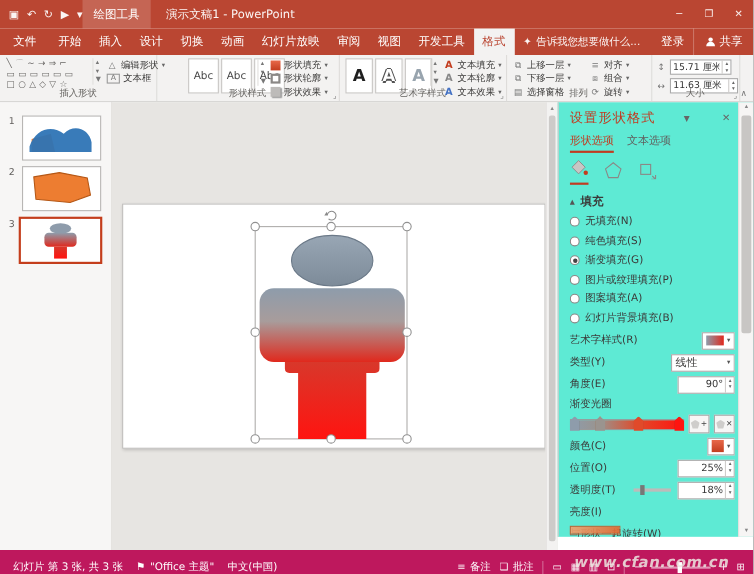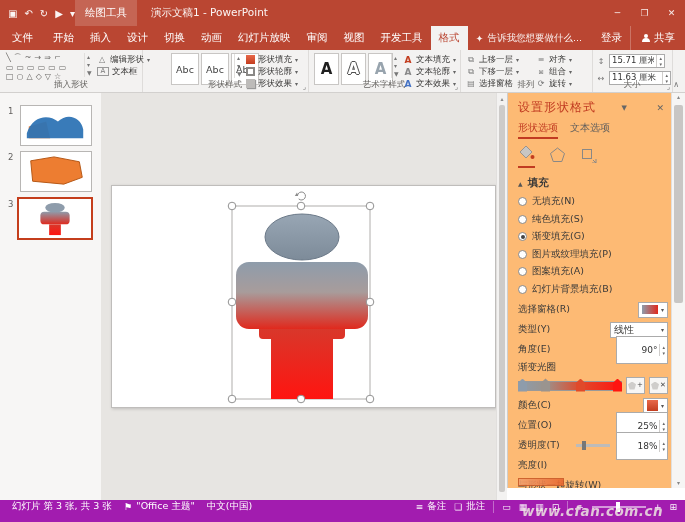--- a/index.html
+++ b/index.html
@@ -56,21 +56,21 @@
   .thumbs{position:absolute;left:0;top:0;bottom:0;width:101px;background:#F7F6F5;border-right:1px solid #D2D0CE;}
   .tnum{position:absolute;left:8px;font-size:8.5px;color:#605E5C;}
   .tbox{position:absolute;left:20px;width:72px;height:41px;background:#fff;border:1px solid #B8B6B4;box-sizing:border-box;}
   .tbox.sel{left:17px;width:76px;height:43px;border:2px solid #C43E1C;}
   .canvas{position:absolute;left:101px;right:178px;top:0;bottom:0;background:#E7E5E2;}
   .slide{position:absolute;left:10px;top:92px;width:383px;height:221px;background:#fff;border:1px solid #BFBDBB;box-shadow:1px 1px 3px rgba(0,0,0,.18);}
   .cscroll{position:absolute;right:0;top:0;bottom:0;width:10px;background:#F3F2F1;border-left:1px solid #E1DFDD;}
   .cscroll .up{display:block;text-align:center;font-size:6px;color:#888;padding-top:2px;}
   .cscroll .cthumb{position:absolute;left:2px;right:2px;top:12px;bottom:8px;background:#CDCBC9;border-radius:2px;}
   
-  .pane{position:absolute;right:0;width:178px;top:0;bottom:12px;background:#fdba74;border-left:1px solid #CFCDCB;box-sizing:border-box;}
+  .pane{position:absolute;right:0;width:178px;top:0;bottom:12px;background:#5eead4;border-left:1px solid #CFCDCB;box-sizing:border-box;}
   .pane-inner{position:absolute;left:10px;right:17px;top:0;bottom:0;overflow:hidden;}
   .phead{display:flex;align-items:center;margin-top:6px;}
   .ptitle{color:#C13B21;font-size:12px;letter-spacing:1px;}
   .pbtn{margin-left:auto;font-size:7px;color:#666;padding:0 4px;}
   .pbtn.x{font-size:9px;}
   .ptabs{display:flex;gap:12px;margin-top:5px;font-size:10px;}
   .ptab{padding-bottom:2px;color:#605E5C;}
   .ptab.on{color:#C13B21;border-bottom:2px solid #C13B21;}
   .picons{display:flex;gap:14px;margin-top:6px;align-items:flex-end;}
   .picon{padding-bottom:2px;}
@@ -81,21 +81,21 @@
   .radio{display:flex;align-items:center;gap:5px;font-size:9.5px;color:#3B3A39;}
   .rdot{width:9px;height:9px;border:1px solid #8A8886;border-radius:50%;box-sizing:border-box;background:#fff;position:relative;flex:none;}
   .radio.sel .rdot:after{content:"";position:absolute;left:1.5px;top:1.5px;width:4px;height:4px;border-radius:50%;background:#444;}
   .prow{display:flex;align-items:center;height:20px;font-size:9.5px;color:#3B3A39;}
   .prow .ctrl{margin-left:auto;display:flex;align-items:center;}
   .dd{display:flex;align-items:center;border:1px solid #ABABAB;background:#fff;height:16px;box-sizing:border-box;padding:0 3px;gap:3px;}
   .dd .darr{font-size:6px;color:#555;}
   .ddsw{width:16px;height:9px;background:linear-gradient(90deg,#8E9CAB,#E0291D);}
   .ddsw.dir{background:linear-gradient(#8E9CAB,#E0291D);width:11px;height:11px;}
   .ddsw.col{background:linear-gradient(#E8694A,#C33D1F);width:11px;height:11px;}
-  .pspin{display:flex;align-items:center;border:1px solid #ABABAB;background:#fff;height:28px;box-sizing:border-box;width:52px;}
+  .pspin{display:flex;border:1px solid #ABABAB;background:#fff;height:16px;box-sizing:border-box;width:52px;}
   .pspin input{border:0;outline:0;width:100%;font-size:9px;font-family:inherit;color:#333;text-align:right;padding:0 2px;background:transparent;}
   .combo{width:58px;}
   .combo .val{font-size:10px;text-align:center;}
   .combo .darr{margin-left:auto;}
   .gradbar-row{display:flex;align-items:center;gap:4px;height:20px;}
   .gradbar{position:relative;width:104px;height:10px;border:1px solid #999;box-sizing:border-box;
            background:linear-gradient(90deg,#8E9CAB 0%,#9A948F 25%,#E04A2A 60%,#FF1410 100%);}
   .stop{position:absolute;top:-3px;width:9px;height:13px;clip-path:polygon(50% 0,100% 32%,100% 100%,0 100%,0 32%);filter:drop-shadow(0 0 .5px #444);}
   .stop.sel{outline:1px solid #E8772E;}
   .stopbtn{width:17px;height:15px;border:1px solid #ABABAB;background:#F7F6F5;display:flex;align-items:center;justify-content:center;gap:1px;}
@@ -104,22 +104,22 @@
   .mslider{position:relative;width:34px;height:3px;background:#BDBBB9;margin:0 6px 0 4px;}
   .mthumb{position:absolute;top:-3px;width:4px;height:9px;background:#777;}
   .chkrow{display:flex;align-items:center;gap:6px;margin-top:3px;font-size:9.5px;color:#3B3A39;}
   .partial{position:absolute;bottom:2px;left:10px;width:46px;height:8px;opacity:.9;
            background:linear-gradient(90deg,#F2A16E,#E8672F);border:1px solid #C95A28;box-sizing:border-box;}
   .pscroll{position:absolute;right:0;top:0;bottom:0;width:13px;background:#F6F5F4;border-left:1px solid #E1DFDD;}
   .pscroll .a{display:block;text-align:center;font-size:6px;color:#888;}
   .pscroll .a.dn{position:absolute;bottom:2px;left:0;right:0;}
   .pscroll .pthumb{position:absolute;left:2px;right:2px;top:12px;height:198px;background:#C8C6C4;border-radius:2px;}
   
-  .statusbar{position:absolute;bottom:0;left:0;right:0;height:22px;background:#a21caf;color:#fff;
-             display:flex;align-items:flex-start;font-size:9.5px;}
+  .statusbar{position:absolute;bottom:0;left:0;right:0;height:22px;background:#be185d;color:#fff;
+             display:flex;align-items:flex-end;font-size:9.5px;}
   .statusbar .it{margin-left:12px;display:flex;align-items:center;gap:4px;white-space:nowrap;}
   .srt{margin-left:auto;display:flex;align-items:center;gap:8px;padding-right:8px;}
   .srt .ic{font-size:9px;opacity:.95;}
   .ssep{width:1px;height:12px;background:rgba(255,255,255,.35);}
   .ztrack{position:relative;width:54px;height:2px;background:rgba(255,255,255,.55);}
   .zthumb{position:absolute;left:24px;top:-4px;width:4px;height:10px;background:#fff;}
   .watermark{position:absolute;right:22px;bottom:3px;font-size:13.5px;font-weight:bold;font-style:italic;
              color:rgba(236,230,224,.85);letter-spacing:.5px;z-index:40;}
 </style>
 </head>
@@ -468,21 +468,21 @@
               <span class="rdot"></span>
               <span>图案填充(A)</span>
             </div>
           <div class="radio">
               <span class="rdot"></span>
               <span>幻灯片背景填充(B)</span>
             </div>
         </div>
 
         <div class="prow" style="margin-top:4px;">
-          <span>选择窗格(R)</span>
+          <span>艺术字样式(R)</span>
           <span class="ctrl">
               <span class="dd">
                 <span class="ddsw"></span>
                 <span class="darr">▾</span>
               </span>
             </span>
         </div>
         <div class="prow">
           <span>类型(Y)</span>
           <span class="ctrl">

